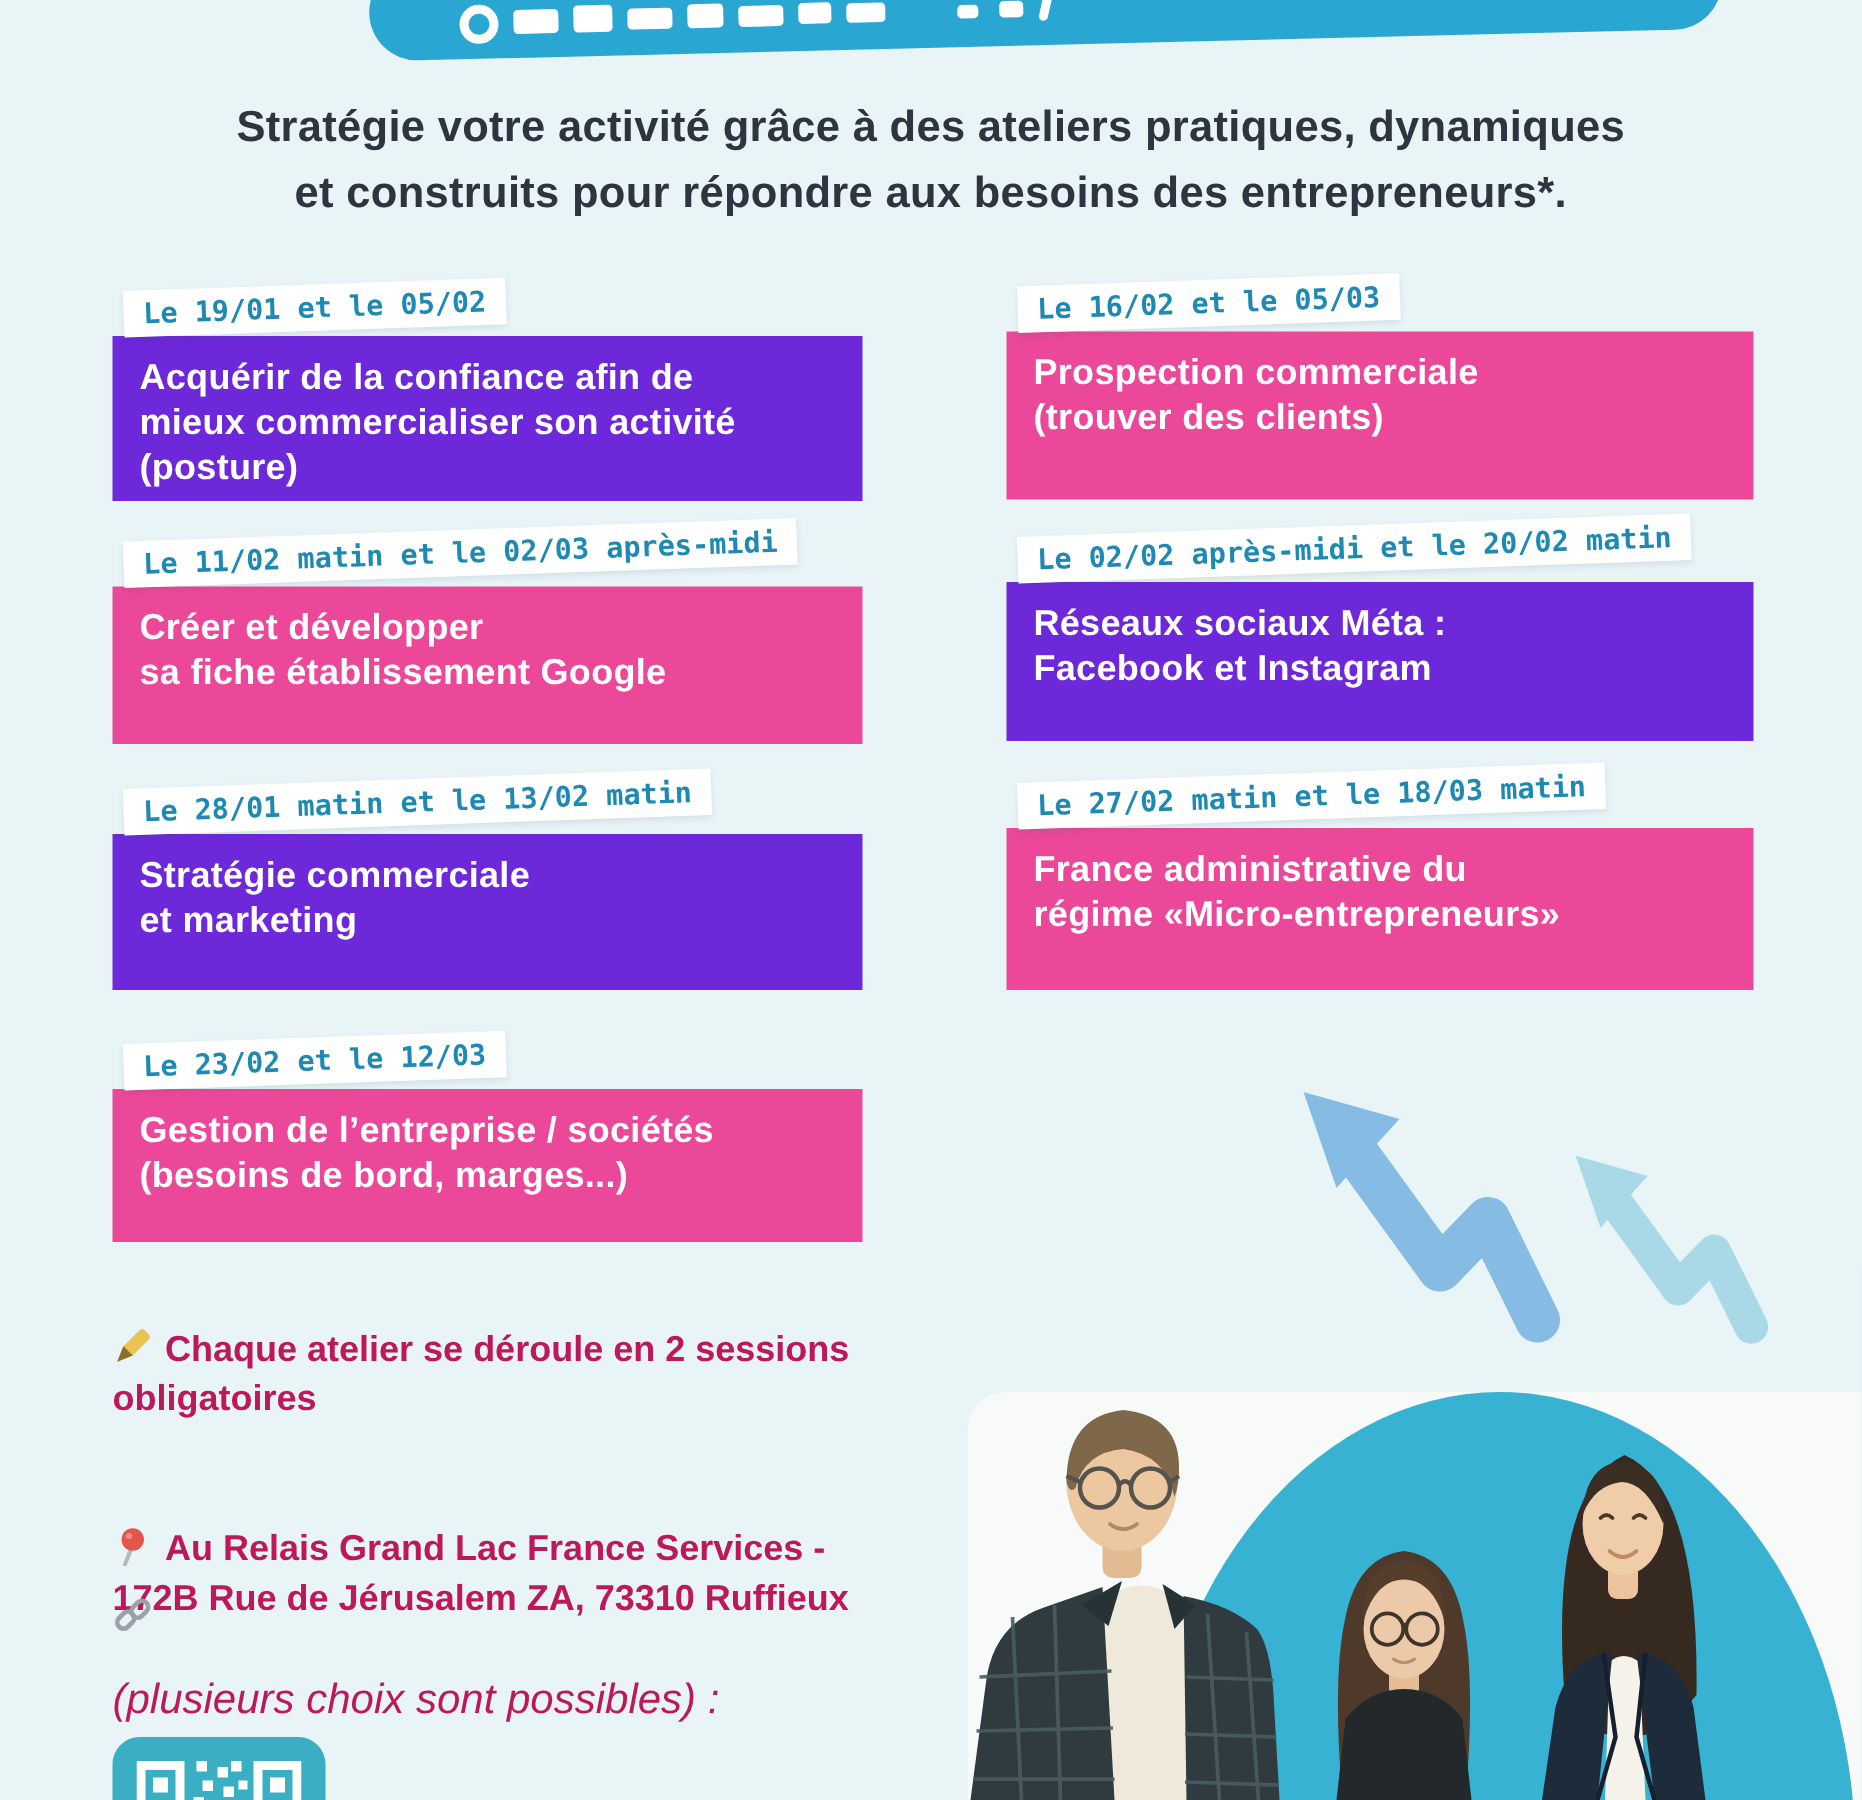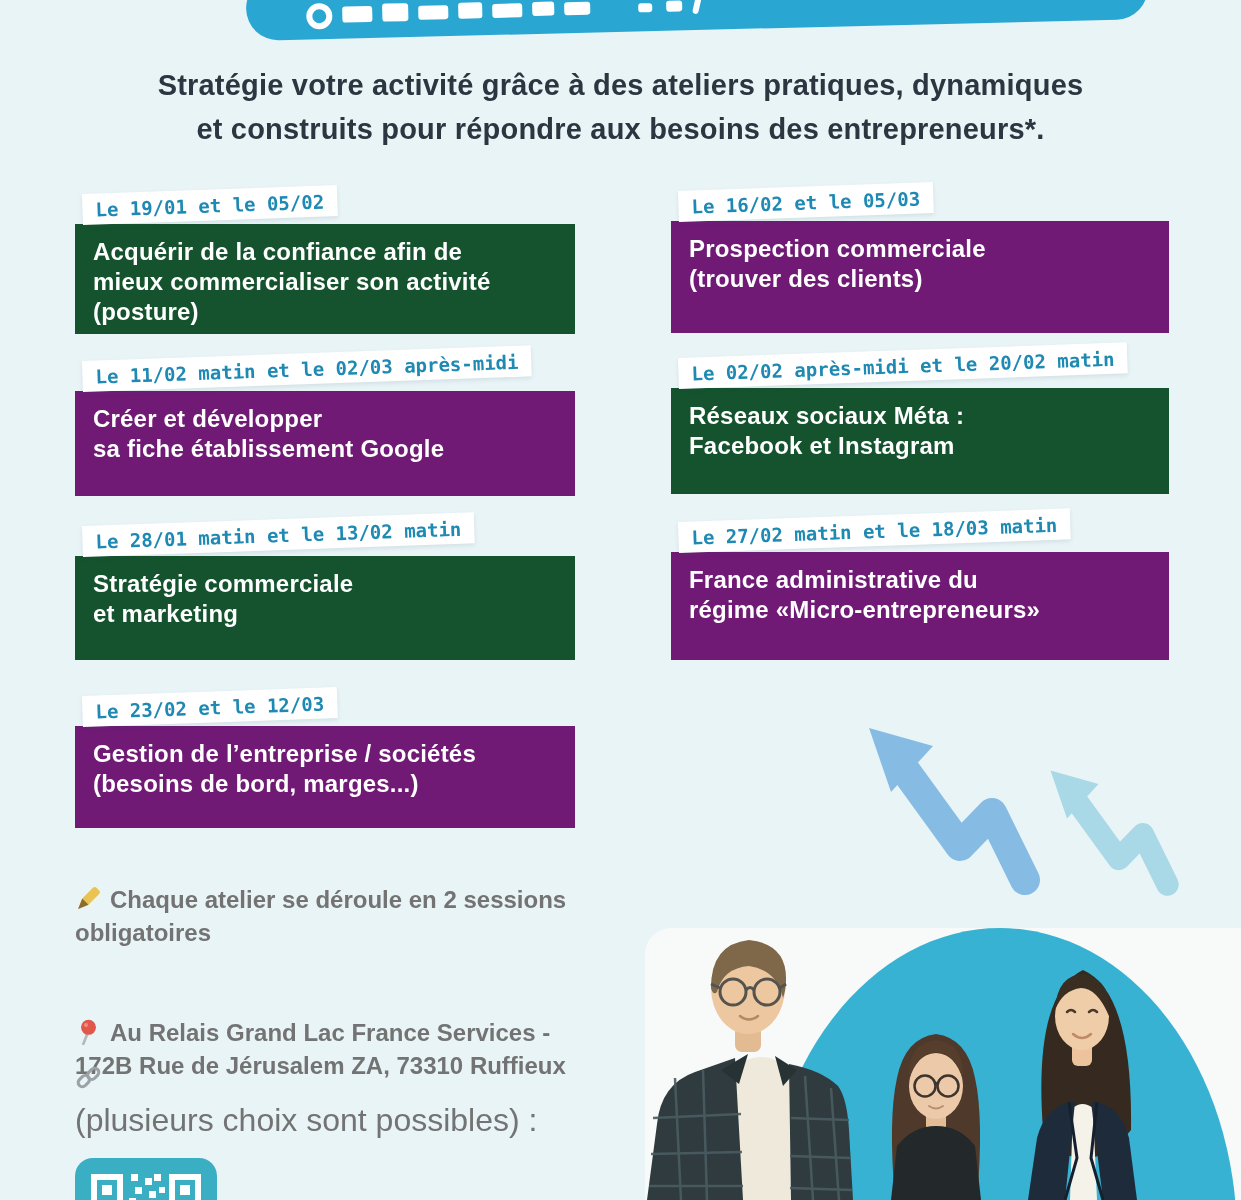--- a/index.html
+++ b/index.html
@@ -12,40 +12,40 @@
   .frag{position:absolute;background:#fff;border-radius:3px;}
   .frag-ring{position:absolute;width:14px;height:14px;border:6px solid #fff;border-radius:50%;background:transparent;}
 
   
   #headline{position:absolute;left:0;right:0;top:64px;text-align:center;color:#2d3540;
             font-weight:700;font-size:29px;line-height:1.5;letter-spacing:.2px;}
 
   
   .workshop{position:absolute;}
   .card{position:absolute;inset:0;color:#fff;}
-  .card.light{background:#14532d;}
-  .card.dark{background:#701a75;}
+  .card.light{background:#6d28d9;}
+  .card.dark{background:#ec4899;}
   .card-title{font-weight:700;font-size:24px;line-height:1.26;letter-spacing:.2px;
               padding:13px 18px;white-space:pre-line;}
   .date-label{position:absolute;top:-30px;left:8px;z-index:2;display:inline-block;background:#fff;
               color:#1e89b3;font-family:"DejaVu Sans Mono",monospace;font-weight:700;font-size:19px;
               padding:5px 13px 4px;white-space:nowrap;transform:rotate(-2deg);transform-origin:left bottom;
               box-shadow:0 2px 4px rgba(40,80,100,.12);}
   .w0{left:75px; top:224px;width:500px;height:110px;}
   .w1{left:671px;top:221px;width:498px;height:112px;}
   .w2{left:75px; top:391px;width:500px;height:105px;}
   .w3{left:671px;top:388px;width:498px;height:106px;}
   .w4{left:75px; top:556px;width:500px;height:104px;}
   .w5{left:671px;top:552px;width:498px;height:108px;}
   .w6{left:75px; top:726px;width:500px;height:102px;}
 
   
-  .info{position:absolute;left:75px;width:560px;color:#737373;font-weight:700;font-size:24px;line-height:1.38;}
+  .info{position:absolute;left:75px;width:560px;color:#be185d;font-weight:700;font-size:24px;line-height:1.38;}
   .info-text{white-space:pre-line;display:inline;}
-  .info-sub{font-weight:400;font-size:32px;margin-top:2px;}
+  .info-sub{font-style:italic;font-weight:400;font-size:28px;margin-top:18px;}
   .i0{top:883px;} .i1{top:973px;margin-top:43px;} .i2{top:1063px;}
   .info svg{vertical-align:-4px;margin-right:8px;}
 
   
   #qr{position:absolute;left:75px;top:1158px;width:142px;height:142px;background:#3aafc4;border-radius:18px;}
   #qr svg{position:absolute;left:16px;top:16px;}
 
   
   #arrows{position:absolute;left:855px;top:718px;}
 

